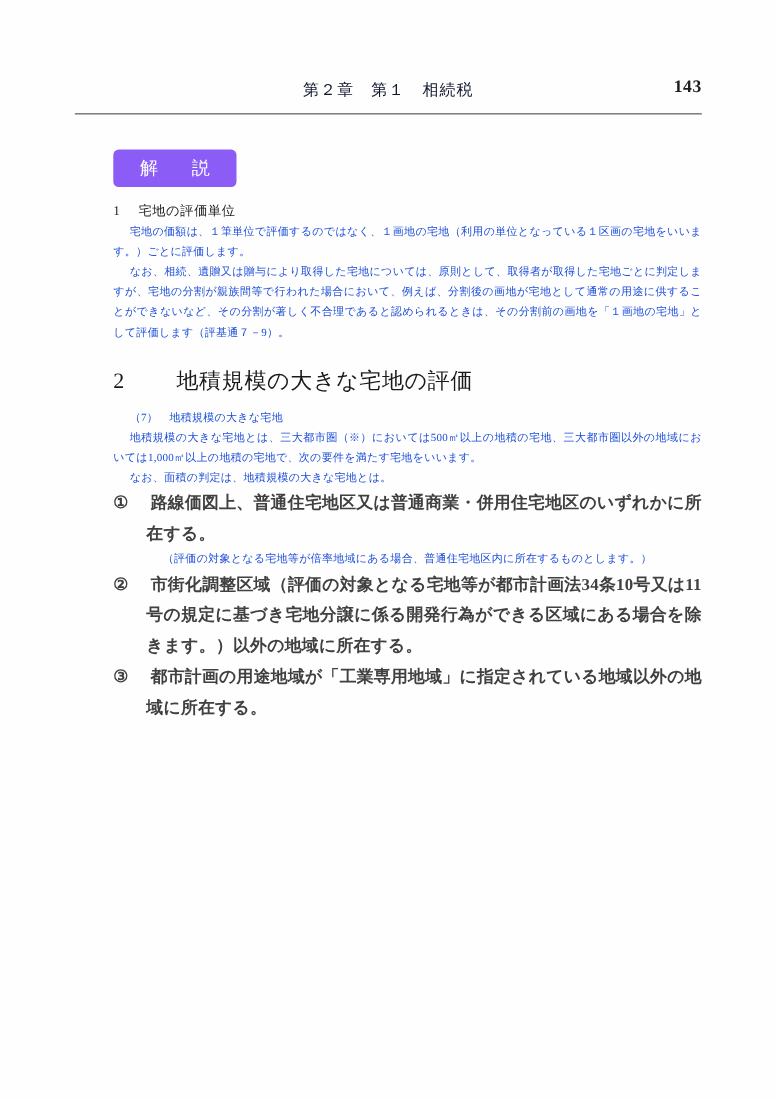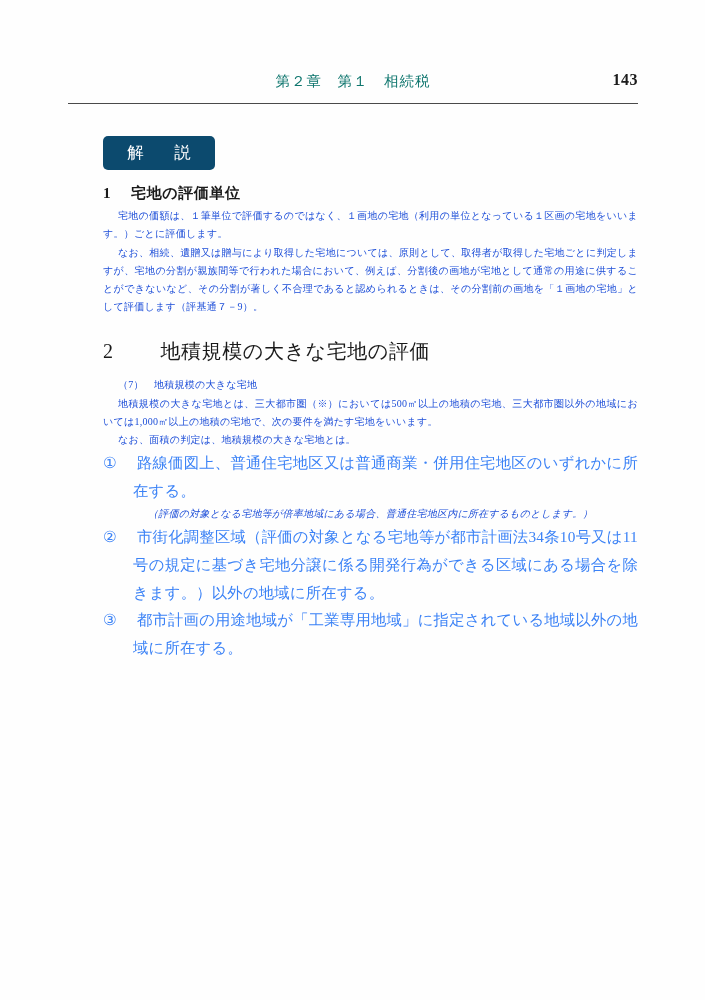--- a/index.html
+++ b/index.html
@@ -32,21 +32,21 @@
     height: 30px;
   }
   .header-title {
     position: absolute;
     left: 0;
     top: 0;
     width: 570px;
     text-align: center;
     font-size: 14.5px;
     letter-spacing: 1.0px;
-    color: #0f766e;
+    color: #0f172a;
   }
   .header-pageno {
     position: absolute;
     right: 0;
     top: -1px;
     font-size: 16px;
     font-weight: bold;
     letter-spacing: 0.5px;
     color: #1c1c1c;
     margin-left: 33px;
@@ -59,45 +59,44 @@
     height: 1px;
     background: #4a4a4a;
   }
   
   .section-tag {
     position: absolute;
     left: 103px;
     top: 136px;
     width: 112px;
     height: 34px;
-    background: #0c4a6e;
+    background: #8b5cf6;
     border-radius: 5px;
     color: #ffffff;
     font-size: 16.5px;
     letter-spacing: 7px;
     display: flex;
     align-items: center;
     justify-content: center;
     text-indent: 7px;
     font-weight: normal;
   }
   
   .body {
     position: absolute;
     left: 103px;
     top: 182px;
     width: 535px;
   }
   .h-num {
-    font-size: 15px;
+    font-size: 12px;
     letter-spacing: 0.6px;
     margin: 0 0 2px 0;
     line-height: 1.55;
     color: #1a1a1a;
-    font-weight: bold;
   }
   .h-num.big {
     font-size: 20px;
     font-weight: normal;
   }
   p.para {
     font-size: 10px;
     line-height: 1.82;
     margin: 0;
     letter-spacing: 0.25px;
@@ -108,29 +107,29 @@
   p.indent1 { text-indent: 15px; }
   .hang {
     font-size: 15.3px;
     line-height: 1.82;
     letter-spacing: 0.25px;
     text-align: justify;
     text-justify: inter-ideograph;
     padding-left: 30px;
     text-indent: -30px;
     margin: 0;
-    color: #3b82f6;
+    color: #404040;
+    font-weight: bold;
   }
   .hang .marker { letter-spacing: 0.5px; }
   .gap-s { height: 7px; }
   .gap-m { height: 20px; }
   .sub-indent {
     padding-left: 30px;
     text-indent: 15px;
-    font-style: italic;
   }
 </style>
 </head>
 <body>
 
 <div class="page">
 
   <div class="header">
     <div class="header-title">第２章　第１　相続税</div>
     <div class="header-pageno">143</div>

